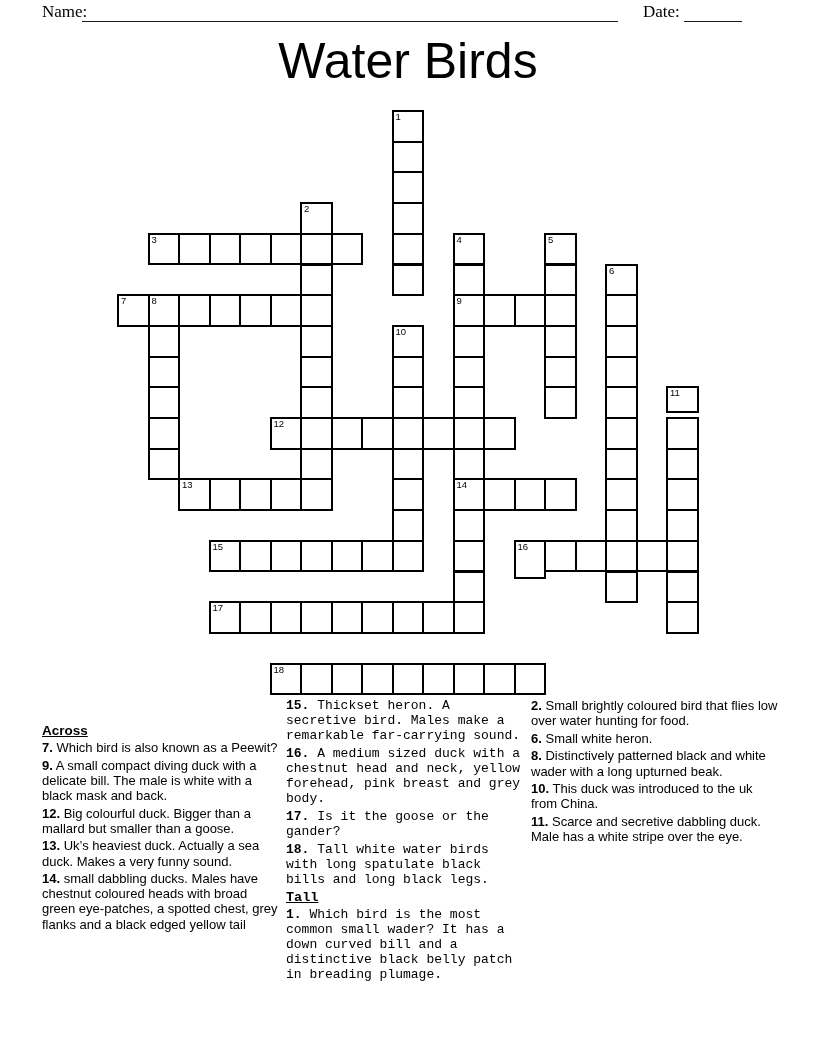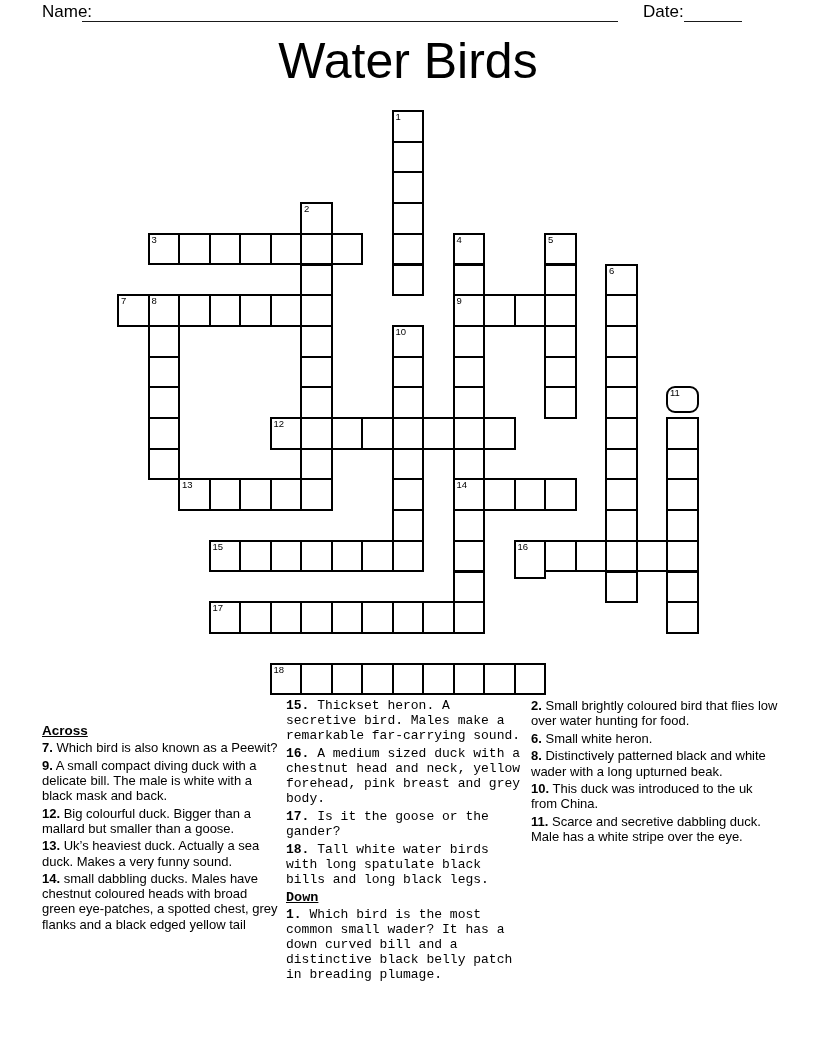--- a/index.html
+++ b/index.html
@@ -7,21 +7,21 @@
     position:relative;
     width:816px;height:1056px;
     background:#ffffff;
     font-family:"Liberation Sans", sans-serif;
     color:#000;
     overflow:hidden;
   }
   
   .hdr-label{
     position:absolute;top:2px;
-    font-size:17px;line-height:20px;color:#000;
+    font-size:17px;line-height:20px;color:#000;font-family:Liberation Serif, serif;
   }
   #name-label{left:42px;}
   #date-label{left:643px;}
   .write-line{
     position:absolute;top:4px;height:17px;
     border-bottom:1.6px solid #1a1a1a;
   }
   #name-line{left:82px;width:536px;}
   #date-line{left:684px;width:58px;}
   
@@ -163,21 +163,21 @@
       <div class="cell" style="left: 391.5px; top: 324.9px; width: 32.5px; height: 32.7px;">
         <span class="cnum">10</span>
       </div>
       <div class="cell" style="left: 391.5px; top: 355.6px; width: 32.5px; height: 32.7px;"></div>
       <div class="cell" style="left: 391.5px; top: 386.3px; width: 32.5px; height: 32.7px;"></div>
       <div class="cell" style="left: 391.5px; top: 417px; width: 32.5px; height: 32.7px;"></div>
       <div class="cell" style="left: 391.5px; top: 447.7px; width: 32.5px; height: 32.7px;"></div>
       <div class="cell" style="left: 391.5px; top: 478.4px; width: 32.5px; height: 32.7px;"></div>
       <div class="cell" style="left: 391.5px; top: 509.1px; width: 32.5px; height: 32.7px;"></div>
       <div class="cell" style="left: 391.5px; top: 539.8px; width: 32.5px; height: 32.7px;"></div>
-      <div class="cell" style="left: 666px; top: 386.3px; width: 32.5px; height: 27px; border-radius: 9px;">
+      <div class="cell" style="left: 666px; top: 386.3px; width: 32.5px; height: 27px;">
         <span class="cnum">11</span>
       </div>
       <div class="cell" style="left: 666px; top: 417px; width: 32.5px; height: 32.7px;"></div>
       <div class="cell" style="left: 666px; top: 447.7px; width: 32.5px; height: 32.7px;"></div>
       <div class="cell" style="left: 666px; top: 478.4px; width: 32.5px; height: 32.7px;"></div>
       <div class="cell" style="left: 666px; top: 509.1px; width: 32.5px; height: 32.7px;"></div>
       <div class="cell" style="left: 666px; top: 539.8px; width: 32.5px; height: 32.7px;"></div>
       <div class="cell" style="left: 666px; top: 570.5px; width: 32.5px; height: 32.7px;"></div>
       <div class="cell" style="left: 666px; top: 601.2px; width: 32.5px; height: 32.7px;"></div>
       <div class="cell" style="left: 269.5px; top: 417px; width: 32.5px; height: 32.7px;">
@@ -239,21 +239,21 @@
       <p class="clue"><b>9.</b> A small compact diving duck with a delicate bill. The male is white with a black mask and back.</p>
       <p class="clue"><b>12.</b> Big colourful duck. Bigger than a mallard but smaller than a goose.</p>
       <p class="clue"><b>13.</b> Uk’s heaviest duck. Actually a sea duck. Makes a very funny sound.</p>
       <p class="clue"><b>14.</b> small dabbling ducks. Males have chestnut coloured heads with broad green eye-patches, a spotted chest, grey flanks and a black edged yellow tail</p>
     </div>
   <div id="clue-col-2" class="clue-col">
       <p class="clue"><b>15.</b> Thickset heron. A secretive bird. Males make a remarkable far-carrying sound.</p>
       <p class="clue"><b>16.</b> A medium sized duck with a chestnut head and neck, yellow forehead, pink breast and grey body.</p>
       <p class="clue"><b>17.</b> Is it the goose or the gander?</p>
       <p class="clue"><b>18.</b> Tall white water birds with long spatulate black bills and long black legs.</p>
-      <div class="clue-heading">Down</div>
+      <div class="clue-heading">Tall</div>
       <p class="clue"><b>1.</b> Which bird is the most common small wader? It has a down curved bill and a distinctive black belly patch in breading plumage.</p>
     </div>
   <div id="clue-col-3" class="clue-col">
       <p class="clue"><b>2.</b> Small brightly coloured bird that flies low over water hunting for food.</p>
       <p class="clue"><b>6.</b> Small white heron.</p>
       <p class="clue"><b>8.</b> Distinctively patterned black and white wader with a long upturned beak.</p>
       <p class="clue"><b>10.</b> This duck was introduced to the uk from China.</p>
       <p class="clue"><b>11.</b> Scarce and secretive dabbling duck. Male has a white stripe over the eye.</p>
     </div>
 

